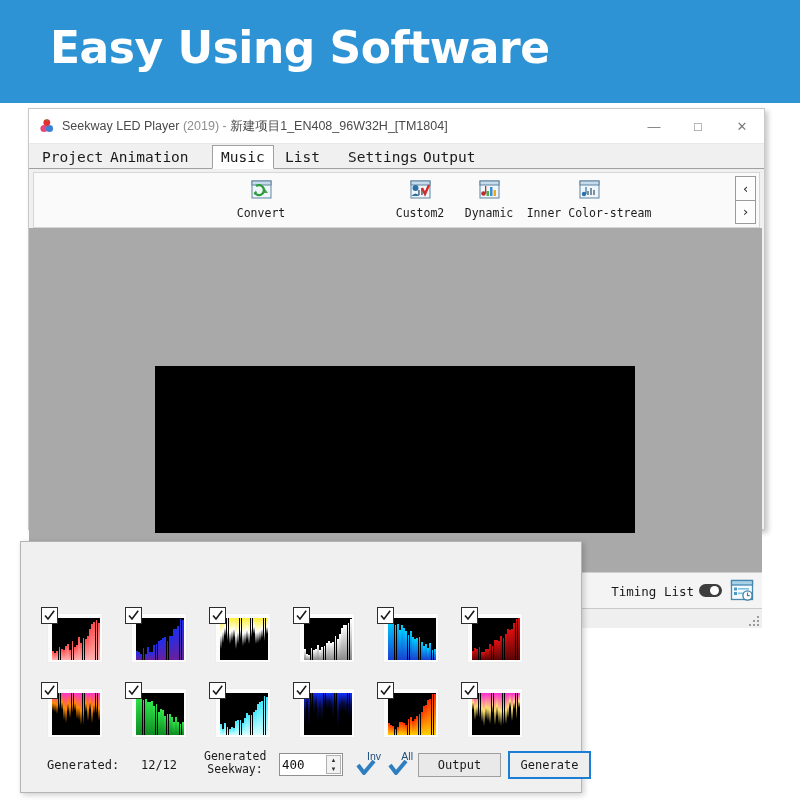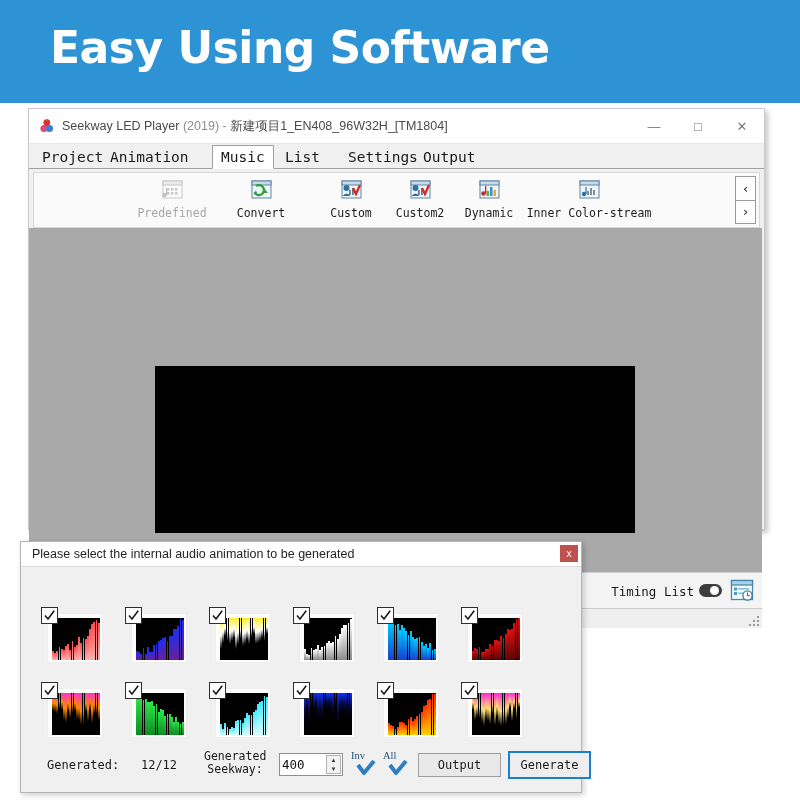--- a/index.html
+++ b/index.html
@@ -92,22 +92,22 @@
   .gf-label{position:absolute;left:183px;top:6px;width:62px;font-family:"DejaVu Sans Mono",monospace;
     font-size:11.5px;color:#1a1a1a;line-height:13px;text-align:center;}
   .spin{position:absolute;left:258px;top:9px;width:64px;height:23px;background:#fff;
     border:1px solid #909090;box-sizing:border-box;}
   .spin input{position:absolute;left:2px;top:1px;width:42px;height:19px;border:none;outline:none;
     font-family:"DejaVu Sans Mono",monospace;font-size:12.5px;color:#111;background:transparent;padding:0;}
   .spin .arrows{position:absolute;right:1px;top:1px;width:15px;height:19px;background:#f2f2f2;
     border:1px solid #b2b2b2;box-sizing:border-box;display:flex;flex-direction:column;}
   .spin .arrows div{flex:1;display:flex;align-items:center;justify-content:center;font-size:6px;color:#333;}
   .ckbtn{position:absolute;top:6px;width:30px;height:30px;}
-  .ckbtn .ck-lbl{position:absolute;left:0;top:0;width:30px;text-align:left;
-    font-family:Liberation Serif, serif;font-size:10.5px;color:#1f4e79;}
+  .ckbtn .ck-lbl{position:absolute;left:0;top:0;width:30px;text-align:right;
+    font-family:Liberation Sans, sans-serif;font-size:10.5px;color:#1f4e79;}
   .ckbtn svg{position:absolute;left:5px;top:10px;}
   .btn{position:absolute;top:9px;height:24px;border:1px solid #9e9e9e;background:#e9e9e9;
     font-family:"DejaVu Sans Mono",monospace;font-size:12px;color:#1a1a1a;
     display:flex;align-items:center;justify-content:center;box-sizing:border-box;}
   .btn.primary{border:2px solid #1a7fd4;background:#eeeeee;top:7px;height:28px;}
 </style>
 </head>
 <body>
 
 <div id="root">
@@ -145,65 +145,34 @@
       <div class="tab" style="left:72px">Animation</div>
       <div class="tab active" style="left:183px">Music</div>
       <div class="tab" style="left:247px">List</div>
       <div class="tab" style="left:310px">Settings</div>
       <div class="tab" style="left:385px">Output</div>
     </div>
 
     <div class="toolbar">
 
 
-      <div class="tool disabled" style="left:101px">
-        <span class="glyph">
-          <svg width="26" height="24" viewBox="0 0 26 24">
-            <rect x="4" y="2" width="19" height="17" fill="#fdfdfd" stroke="#8c8c8c"></rect>
-            <rect x="4" y="2" width="19" height="4" fill="#d8d8d8" stroke="#8c8c8c"></rect>
-            <rect x="8" y="9" width="2.5" height="2.5" fill="#8f8f8f"></rect>
-              <rect x="12" y="9" width="2.5" height="2.5" fill="#8f8f8f"></rect>
-            <rect x="16" y="9" width="2.5" height="2.5" fill="#8f8f8f"></rect>
-              <rect x="8" y="13" width="2.5" height="2.5" fill="#8f8f8f"></rect>
-            <rect x="12" y="13" width="2.5" height="2.5" fill="#8f8f8f"></rect>
-              <rect x="16" y="13" width="2.5" height="2.5" fill="#8f8f8f"></rect>
-            <circle cx="5.5" cy="16" r="2.2" fill="#7b7b7b"></circle>
-              <rect x="7" y="9" width="1.2" height="7" fill="#7b7b7b"></rect>
-          </svg>
-        </span>
-        <span class="lbl">Predefined</span>
-      </div>
 
       <div class="tool" style="left:190px">
         <span class="glyph">
           <svg width="26" height="24" viewBox="0 0 26 24">
             <rect x="4" y="2" width="19" height="17" fill="#eef6fb" stroke="#5e83a0"></rect>
             <rect x="4" y="2" width="19" height="4" fill="#c8dbea" stroke="#5e83a0"></rect>
             <path d="M17 10 l3 4 -6 0 z" fill="#4aa04a"></path>
             <path d="M8 7 a5 5 0 1 1 -1.5 6.5" stroke="#2e9c3a" stroke-width="2.3" fill="none"></path>
             <path d="M6 14 l3.2 .6 -1.2 -3.2 z" fill="#2e9c3a"></path>
           </svg>
         </span>
         <span class="lbl">Convert</span>
       </div>
 
-      <div class="tool" style="left:280px">
-        <span class="glyph">
-          <svg width="26" height="24" viewBox="0 0 26 24">
-            <rect x="4" y="2" width="19" height="17" fill="#eef6fb" stroke="#5e83a0"></rect>
-            <rect x="4" y="2" width="19" height="4" fill="#c8dbea" stroke="#5e83a0"></rect>
-            <rect x="11" y="11" width="1.8" height="5" fill="#6a7d8a"></rect>
-              <rect x="14" y="9" width="1.8" height="7" fill="#6a7d8a"></rect>
-            <circle cx="8.5" cy="9" r="3" fill="#2f6fa8"></circle>
-              <path d="M4.5 17 q4-5 8 0 z" fill="#2f6fa8"></path>
-            <path d="M15 9 l3 6 4-9" stroke="#d22b2b" stroke-width="2.4" fill="none"></path>
-          </svg>
-        </span>
-        <span class="lbl">Custom</span>
-      </div>
 
       <div class="tool" style="left:349px">
         <span class="glyph">
           <svg width="26" height="24" viewBox="0 0 26 24">
             <rect x="4" y="2" width="19" height="17" fill="#eef6fb" stroke="#5e83a0"></rect>
             <rect x="4" y="2" width="19" height="4" fill="#c8dbea" stroke="#5e83a0"></rect>
             <rect x="11" y="11" width="1.8" height="5" fill="#6a7d8a"></rect>
               <rect x="14" y="9" width="1.8" height="7" fill="#6a7d8a"></rect>
             <circle cx="8.5" cy="9" r="3" fill="#2f6fa8"></circle>
               <path d="M4.5 17 q4-5 8 0 z" fill="#2f6fa8"></path>
@@ -310,24 +279,20 @@
           <i style="right:8px;bottom:0"></i>
         <i style="right:0;bottom:4px"></i>
           <i style="right:4px;bottom:4px"></i>
           <i style="right:0;bottom:8px"></i>
       </div>
     </div>
   </div>
 
   <div class="dialog">
 
-    <div class="dlg-title">
-      <span class="dlg-title-text">Please select the internal audio animation to be generated</span>
-      <span class="dlg-close">x</span>
-    </div>
 
     <div class="grid" id="thumb-grid">
         <div class="cell" style="left: 20px; top: 41px;">
           <div class="chk">
             <svg width="13" height="13" viewBox="0 0 13 13">
               <path d="M2 6.5 L5 10 L11.2 1.8" stroke="#1a1a1a" stroke-width="1.6" fill="none"></path>
             </svg>
           </div>
           <div class="frame">
             <div class="thumb">

